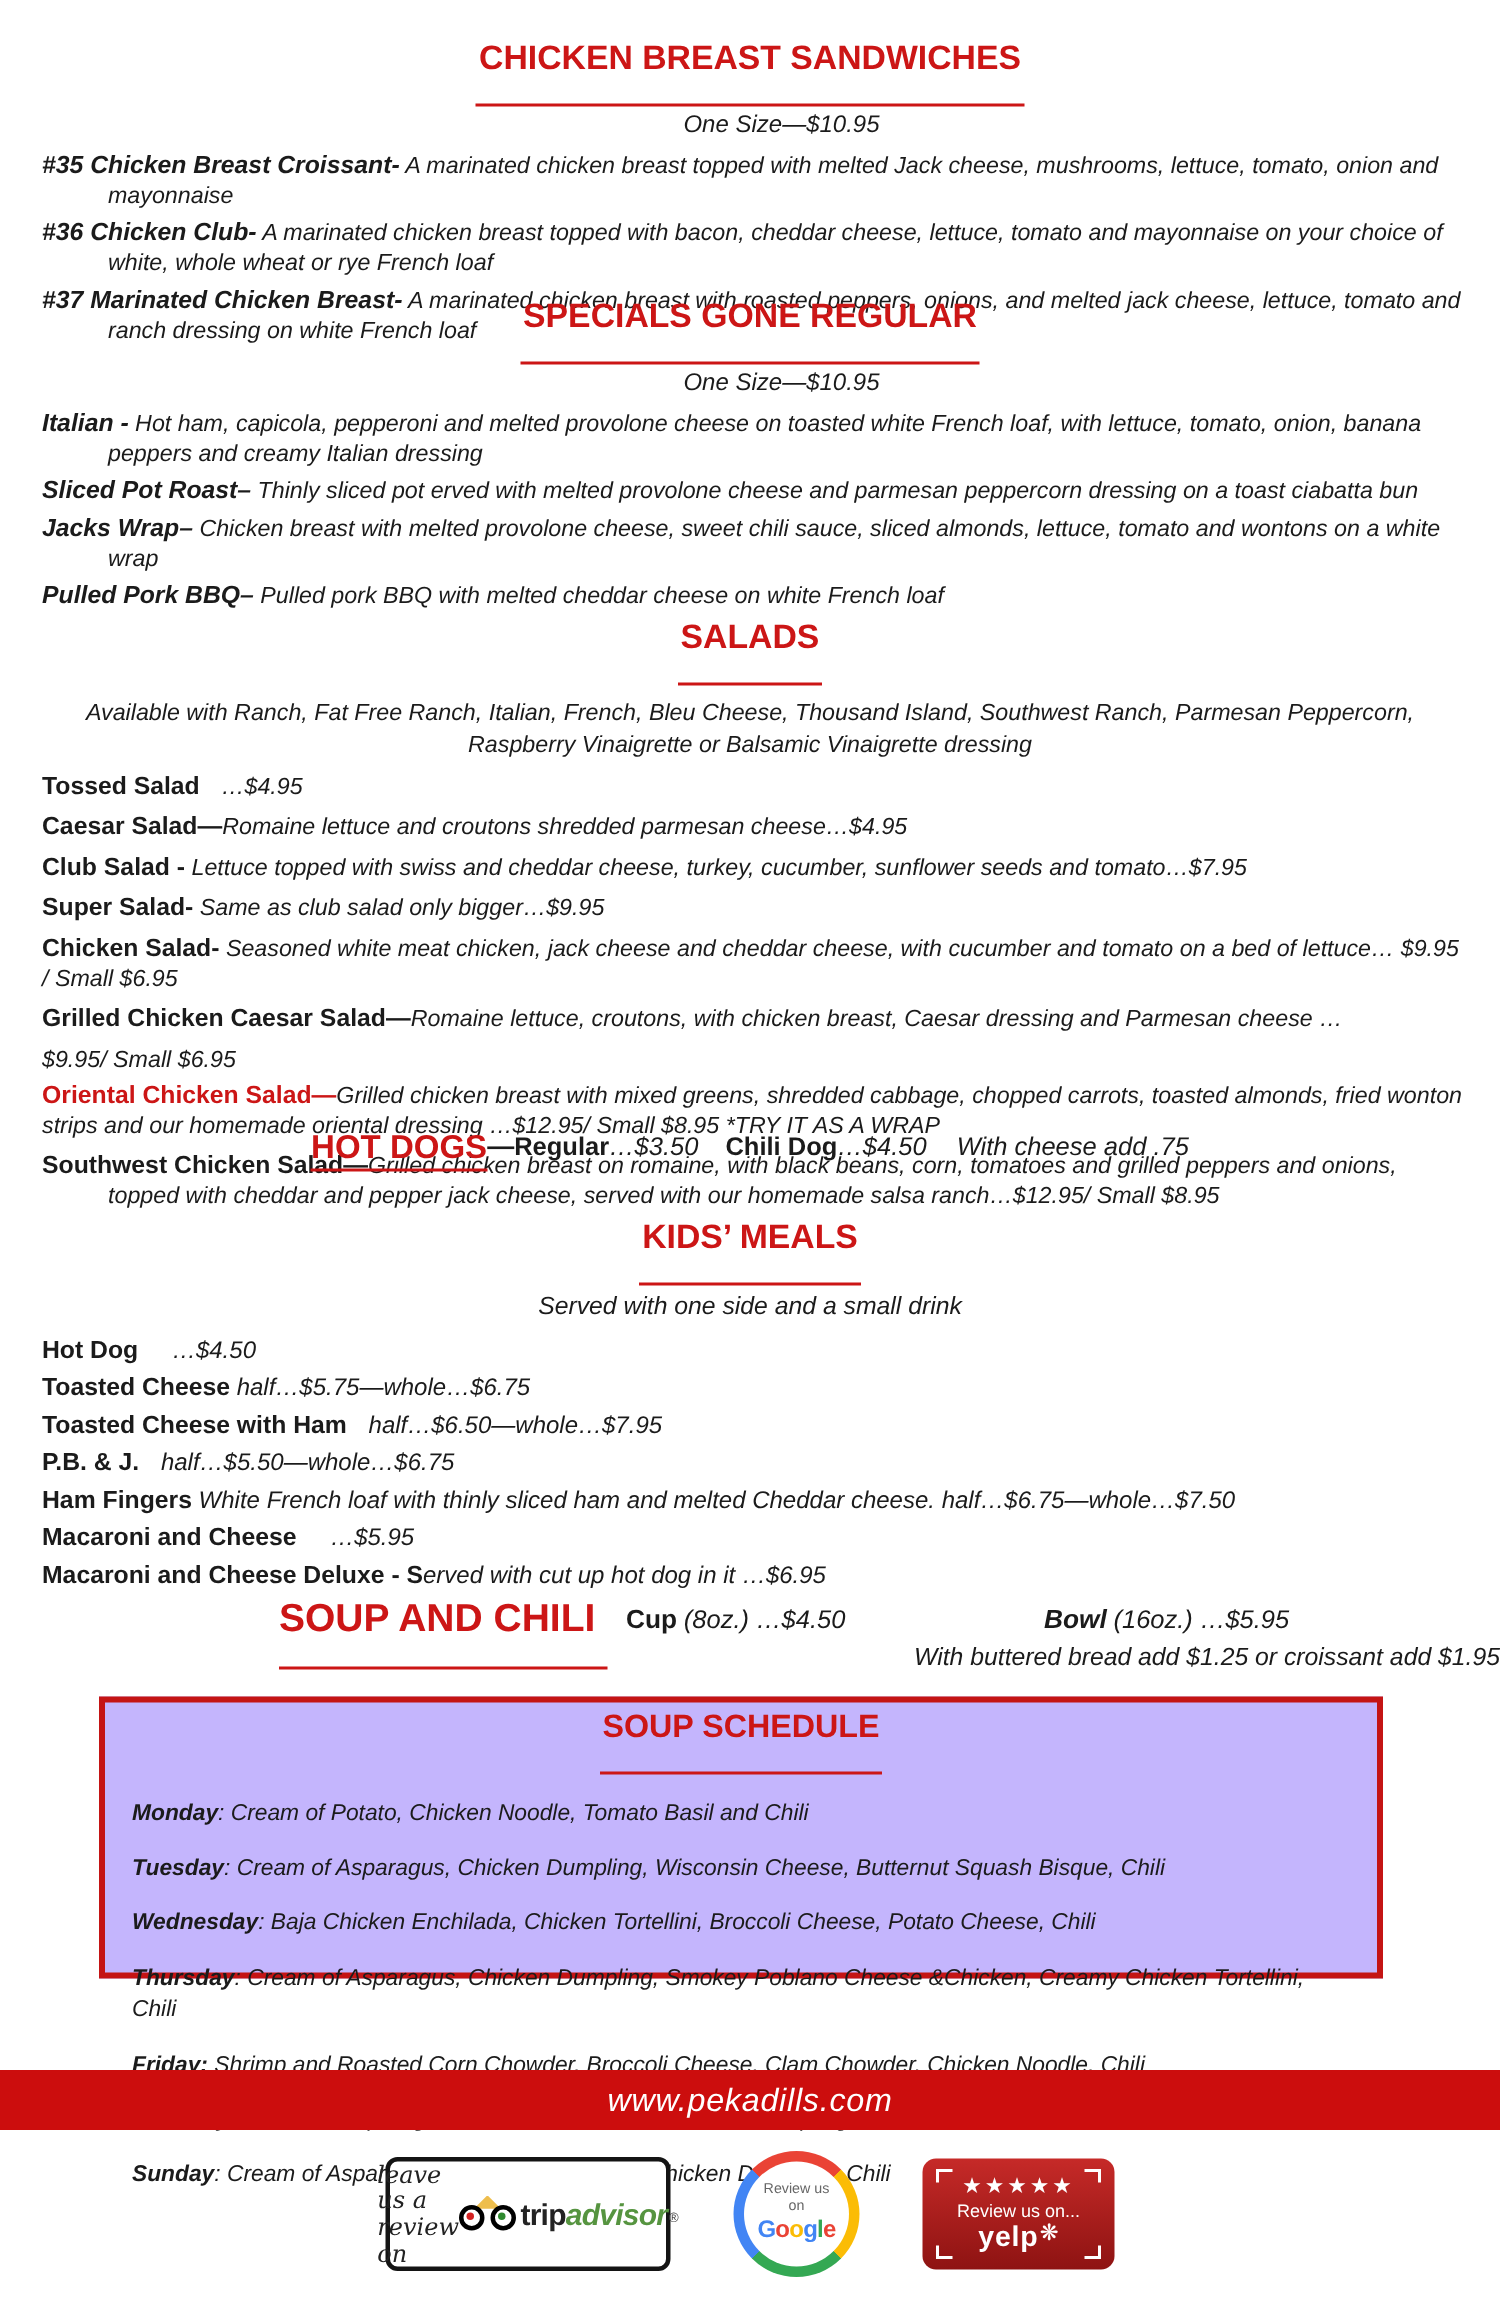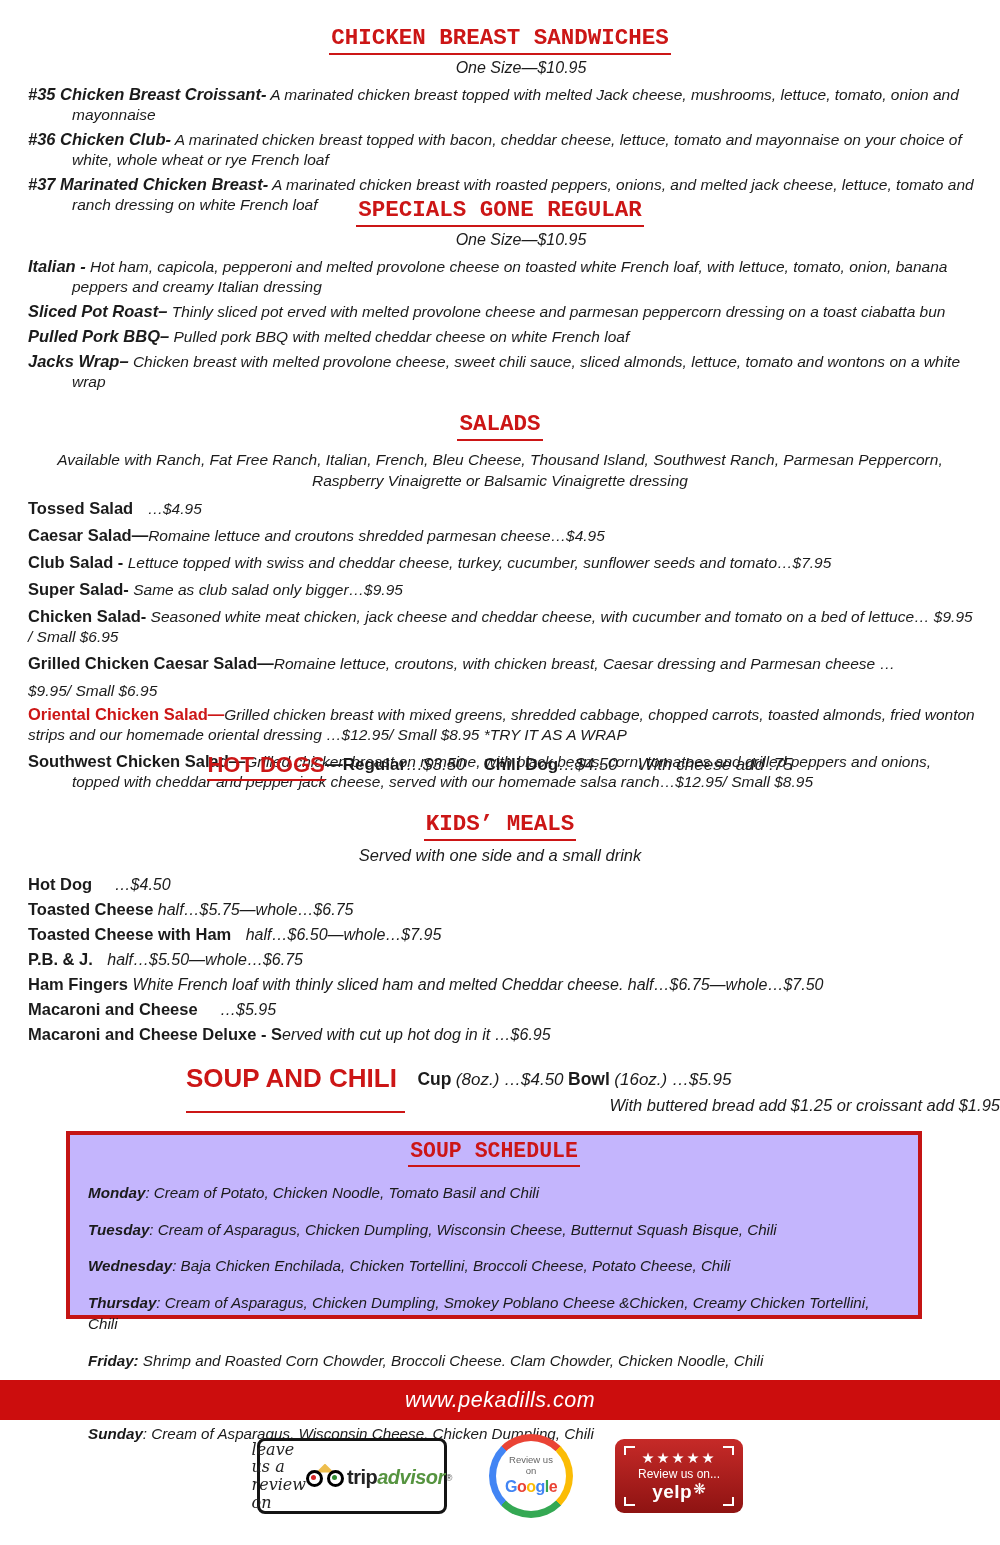--- a/index.html
+++ b/index.html
@@ -9,21 +9,21 @@
     --ink:#1b1b1b;
   }
   *{box-sizing:border-box;}
   html,body{margin:0;padding:0;background:#fff;}
   body{font-family:"Liberation Sans",sans-serif;color:var(--ink);}
   .page{position:relative;width:1000px;height:1545px;background:#fff;overflow:hidden;margin:0 auto;}
 
   .sec{position:absolute;left:0;width:100%;}
 
   .h-red{text-align:center;line-height:1;}
-  .h-red .h-txt{display:inline-block;color:var(--red);font-weight:bold;font-size:22.5px;line-height:1.15;border-bottom:2.5px solid var(--red);padding:0 2px 1px;font-family:Liberation Mono, monospace;}
+  .h-red .h-txt{display:inline-block;color:var(--red);font-weight:bold;font-size:22.5px;line-height:1.15;border-bottom:2.5px solid var(--red);padding:0 2px 17px;}
   .size-note{text-align:center;font-style:italic;font-size:16px;margin-top:4px;padding-left:42px;}
   .sub-note{text-align:center;font-style:italic;font-size:16.5px;margin-top:5px;}
 
   .menu-items{margin-top:7px;}
   .mi{margin:0 22px 4px 28px;font-size:15.5px;line-height:20px;font-style:italic;}
   .mi.hang{padding-left:44px;text-indent:-44px;}
   .mi .nm{font-weight:bold;font-size:16.5px;}
   .mi .nm.up{font-style:normal;}
   .mi .nm.red{color:var(--red);}
   .price-line{margin:8px 22px 4px 28px;font-size:15.5px;font-style:italic;}
@@ -46,21 +46,21 @@
 
   
   .kids .mi{font-size:16px;line-height:25px;margin-bottom:0;}
   .kids .mi .nm{font-size:16.5px;}
 
   
   .soupline{position:absolute;top:1063px;left:186px;white-space:nowrap;}
   .soupline .h-inline{display:inline-block;color:var(--red);font-weight:bold;font-size:26px;border-bottom:2.5px solid var(--red);padding:0 8px 17px 0;margin-right:8px;vertical-align:-2px;text-align:right;}
   .soupline .lbl{font-weight:bold;font-size:17.5px;}
   .soupline .dtl{font-style:italic;font-size:17px;}
-  .soupline .bowl{}
+  .soupline .bowl{margin-left:128px;font-style:italic;}
   .soupnote{position:absolute;top:1096px;left:0;width:100%;text-align:right;font-style:italic;font-size:16.5px;}
 
   
   .schedule-box{position:absolute;top:1131px;left:66px;width:856px;height:188px;border:4px solid var(--box-red);background:#c4b5fd;padding:4px 16px 8px 16px;}
   .schedule-box .h-red .h-txt{font-size:21.5px;}
   .sched-days{margin-top:5px;}
   .sched-line{font-size:15.2px;line-height:21.4px;font-style:italic;margin-left:2px;}
   .sched-line .day{font-weight:bold;}
 
   
@@ -136,26 +136,26 @@
     <div class="menu-items">
       <p class="mi hang">
         <span class="nm">Italian -</span>
         <span>Hot ham, capicola, pepperoni and melted provolone cheese on toasted white French loaf, with lettuce, tomato, onion, banana peppers and creamy Italian dressing</span>
       </p>
       <p class="mi hang">
         <span class="nm">Sliced Pot Roast–</span>
         <span>Thinly sliced pot erved with melted provolone cheese and parmesan peppercorn dressing on a toast ciabatta bun</span>
       </p>
       <p class="mi hang">
+        <span class="nm">Jacks Wrap–</span>
+        <span>Chicken breast with melted provolone cheese, sweet chili sauce, sliced almonds, lettuce, tomato and wontons on a white wrap</span>
+      </p>
+      <p class="mi hang">
         <span class="nm">Pulled Pork BBQ–</span>
         <span>Pulled pork BBQ with melted cheddar cheese on white French loaf</span>
-      </p>
-      <p class="mi hang">
-        <span class="nm">Jacks Wrap–</span>
-        <span>Chicken breast with melted provolone cheese, sweet chili sauce, sliced almonds, lettuce, tomato and wontons on a white wrap</span>
       </p>
     </div>
   </div>
 
   <div class="sec salads" style="top:412px;">
     <div class="h-red"><span class="h-txt">SALADS</span></div>
     <div class="dressings">Available with Ranch, Fat Free Ranch, Italian, French, Bleu Cheese, Thousand Island, Southwest Ranch, Parmesan Peppercorn, Raspberry Vinaigrette or Balsamic Vinaigrette dressing</div>
     <div class="menu-items">
       <p class="mi">
         <span class="nm up">Tossed Salad</span>

